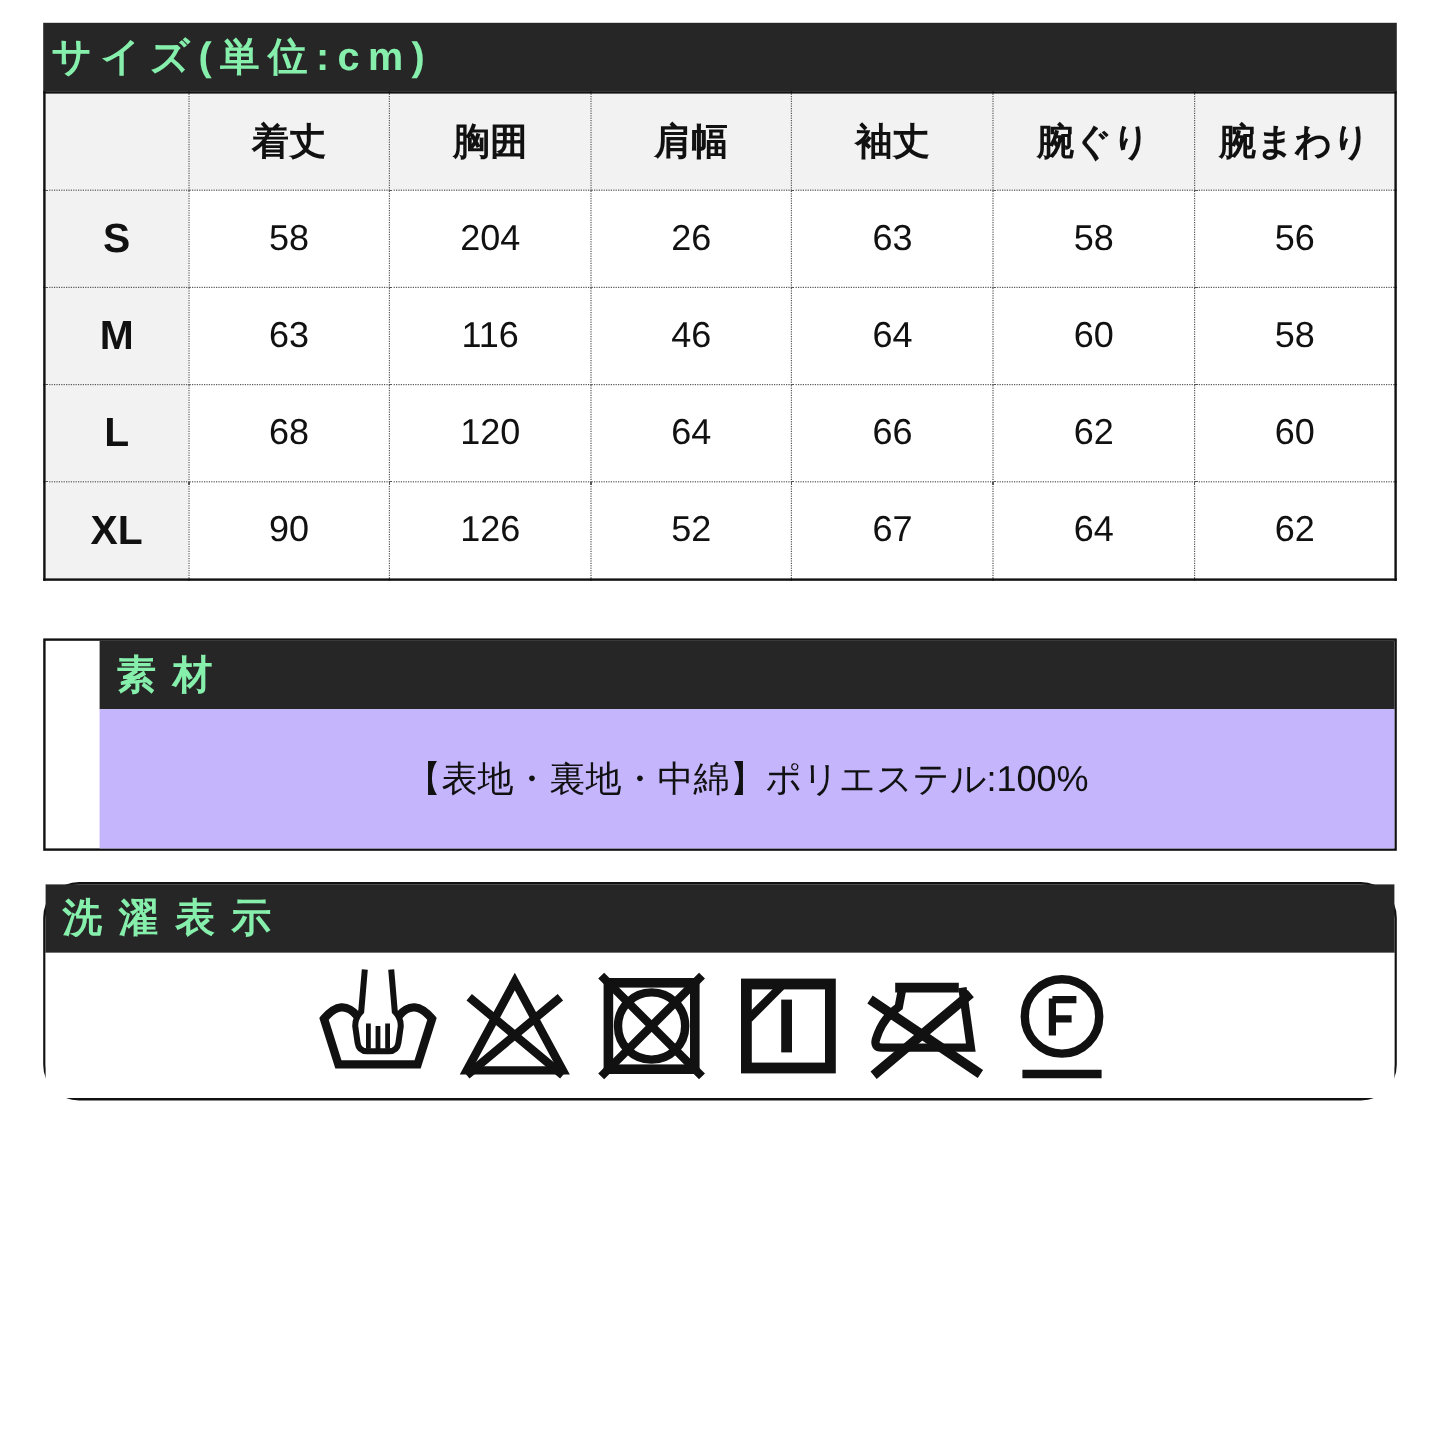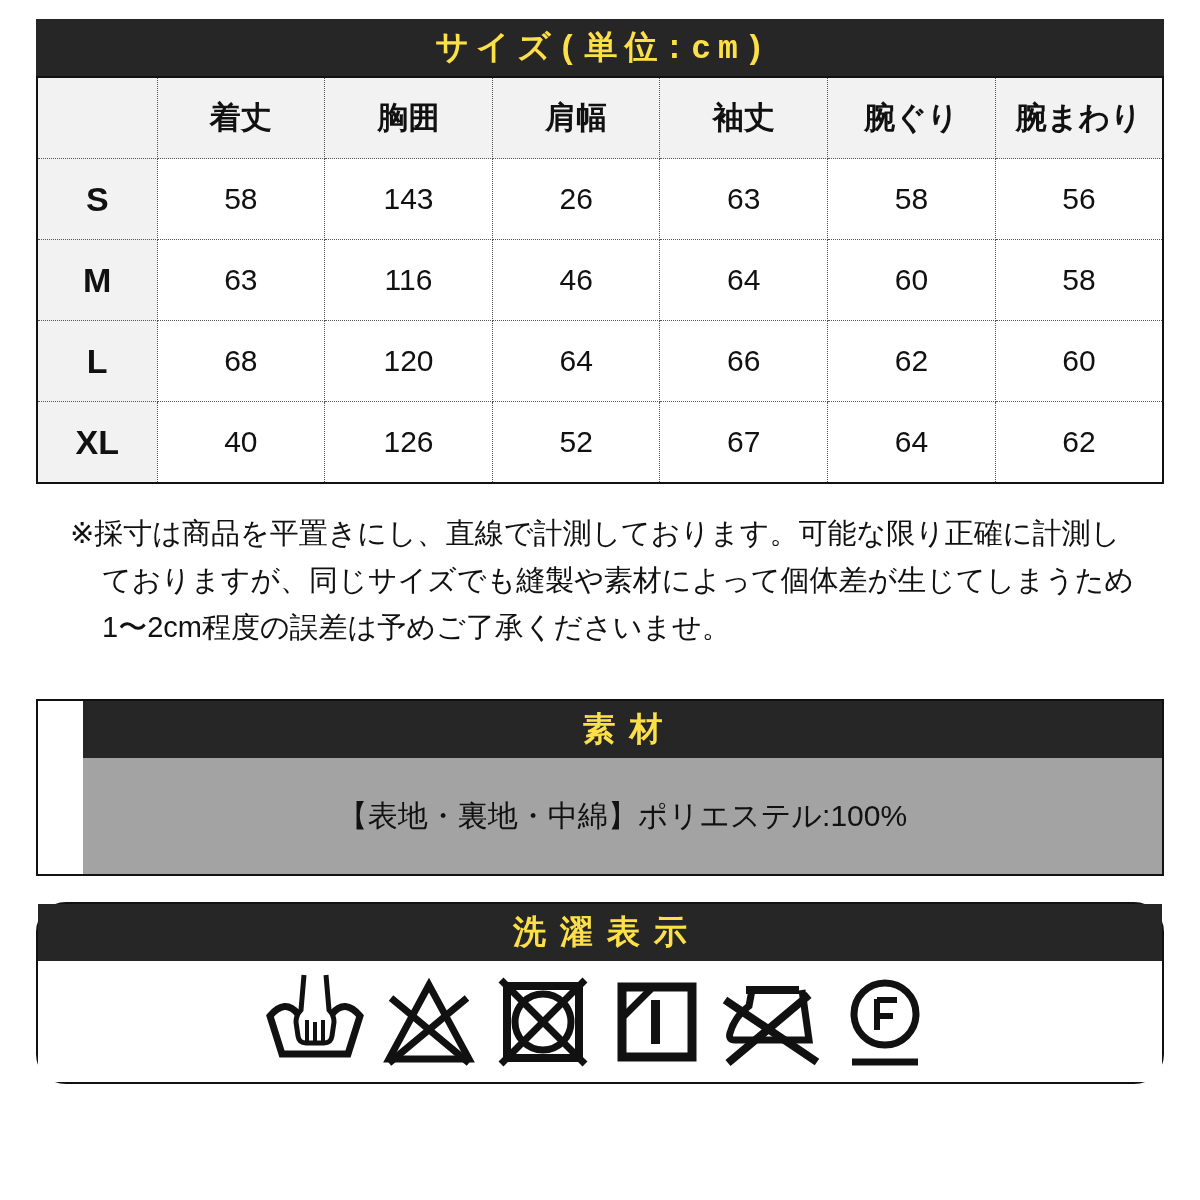--- a/index.html
+++ b/index.html
@@ -6,23 +6,23 @@
   body {
     width:1200px; height:1200px; background:#ffffff;
     font-family:"Liberation Sans","DejaVu Sans",sans-serif;
     color:#111111;
     -webkit-font-smoothing:antialiased;
   }
   .wrap { width:1128px; margin:19px 36px 0 36px; }
 
   
   .bar {
-    background:#262626; color:#fde047; height:57px;
-    display:flex; align-items:center; justify-content:center;
-    font-weight:bold; font-size:33px; letter-spacing:7px; text-indent:7px;font-family:Liberation Mono, monospace;
+    background:#262626; color:#86efac; height:57px;
+    display:flex; align-items:center; justify-content:flex-start;
+    font-weight:bold; font-size:33px; letter-spacing:7px; text-indent:7px;
   }
   .bar.ls-wide { letter-spacing:14px; text-indent:14px; }
 
   
   table.size-table {
     border-collapse:collapse; width:100%; table-layout:fixed;
     border:2px solid #111111;
   }
   table.size-table col.c0 { width:120px; }
   table.size-table th, table.size-table td {
@@ -41,21 +41,21 @@
   .notes { margin:26px 0 0 34px; font-size:29px; line-height:47px; color:#111; }
   .note { padding-left:32px; }
   .note .line:first-child { margin-left:-32px; }
   .note-2 { margin-top:48px; }
 
   
   .box { border:2px solid #111111; }
   .box-material { margin-top:22px;padding-left:45px; }
   .box-care { margin-top:26px;border-radius:30px; }
   .box-content {
-    height:116px; background:#a3a3a3;
+    height:116px; background:#c4b5fd;
     display:flex; align-items:center; justify-content:center;
     font-size:30px;
   }
   .care-content {
     height:121px; background:#ffffff;
     display:flex; align-items:center; justify-content:center; gap:14px;
   }
   .care-icon { display:inline-flex; }
   .care-icon svg { display:block; }
 </style>
@@ -86,21 +86,21 @@
           <th>肩幅</th>
           <th>袖丈</th>
           <th>腕ぐり</th>
           <th>腕まわり</th>
         </tr>
       </thead>
       <tbody>
         <tr>
           <th>S</th>
           <td>58</td>
-          <td>143</td>
+          <td>204</td>
           <td>26</td>
           <td>63</td>
           <td>58</td>
           <td>56</td>
         </tr>
         <tr>
           <th>M</th>
           <td>63</td>
           <td>116</td>
           <td>46</td>
@@ -112,37 +112,32 @@
           <th>L</th>
           <td>68</td>
           <td>120</td>
           <td>64</td>
           <td>66</td>
           <td>62</td>
           <td>60</td>
         </tr>
         <tr>
           <th>XL</th>
-          <td>40</td>
+          <td>90</td>
           <td>126</td>
           <td>52</td>
           <td>67</td>
           <td>64</td>
           <td>62</td>
         </tr>
       </tbody>
     </table>
   </section>
 
   <div class="notes">
-    <div class="note note-1">
-      <div class="line">※採寸は商品を平置きにし、直線で計測しております。可能な限り正確に計測し</div>
-      <div class="line">ておりますが、同じサイズでも縫製や素材によって個体差が生じてしまうため</div>
-      <div class="line">1〜2cm程度の誤差は予めご了承くださいませ。</div>
-    </div>
     <div class="note note-2">
     </div>
   </div>
 
   <section class="box box-material">
     <div class="bar ls-wide">
       <span>素材</span>
     </div>
     <div class="box-content">【表地・裏地・中綿】ポリエステル:100%</div>
   </section>

